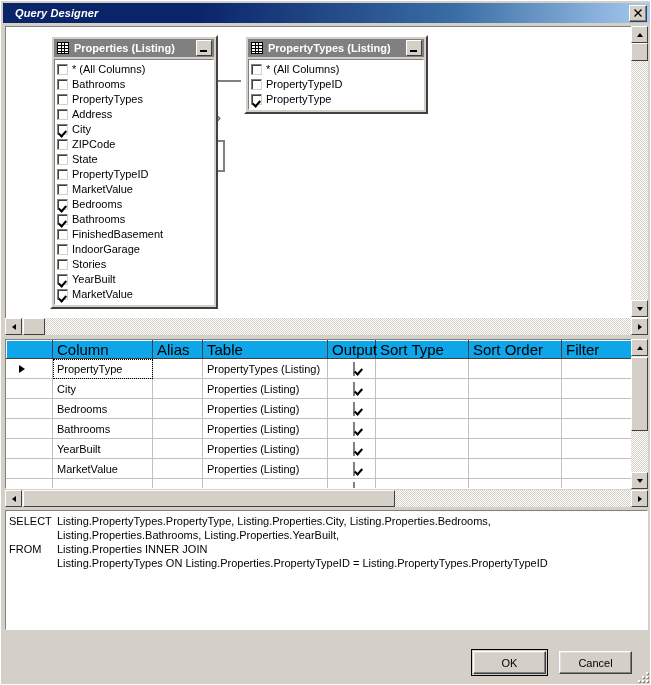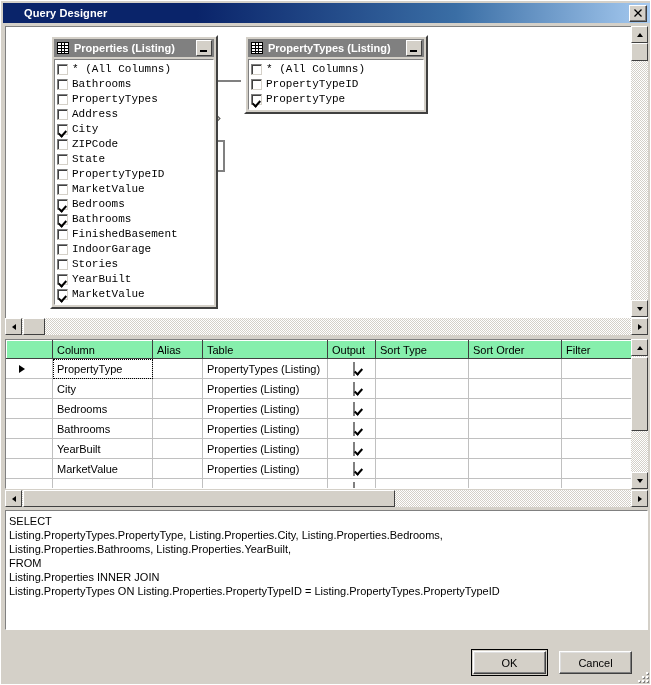--- a/index.html
+++ b/index.html
@@ -31,23 +31,24 @@
     width: 647px;
     height: 20px;
     background: linear-gradient(to right, #0a246a 0%, #0a246a 30%, #3a6ea5 70%, #a6caf0 100%);
     display: flex;
     align-items: center;
   }
   .titlebar-text {
     color: #ffffff;
     font-weight: bold;
     font-size: 11px;
-    padding-left: 21px;
+    padding-left: 12px;
     letter-spacing: 0.1px;
     flex: 1;
+    font-style: italic;
   }
   .title-close {
     width: 16px; height: 15px;
     margin-right: 3px;
     background: #d4d0c8;
     border-top: 1px solid #ffffff;
     border-left: 1px solid #ffffff;
     border-right: 1px solid #404040;
     border-bottom: 1px solid #404040;
     box-shadow: inset -1px -1px 0 #808080;
@@ -177,21 +178,21 @@
   }
   .fcheck.checked::after {
     content: "";
     position: absolute;
     left: 2px; top: 4px;
     width: 3px; height: 6px;
     border: solid #000;
     border-width: 0 2px 2px 0;
     transform: rotate(42deg);
   }
-  .field-label { white-space: nowrap; font-family: Liberation Mono, monospace; }
+  .field-label { white-space: nowrap; }
 
   
   .join-line { position: absolute; background: #808080; }
   .join-line.v { width: 2px; }
   .join-line.h { height: 2px; }
   .join-diamond {
     position: absolute;
     width: 13px; height: 13px;
     background: #d4d0c8;
     border: 1px solid #5a5a5a;
@@ -254,31 +255,31 @@
     box-sizing: border-box;
     overflow: hidden;
   }
   table.qgrid {
     border-collapse: collapse;
     table-layout: fixed;
     width: 100%;
     font-size: 11px;
   }
   table.qgrid th {
-    background: #86efac;
+    background: #0ea5e9;
     border-top: 1px solid #ffffff;
     border-left: 1px solid #ffffff;
     border-right: 1px solid #404040;
     border-bottom: 1px solid #404040;
     box-sizing: border-box;
     height: 18px;
     font-weight: normal;
     text-align: left;
     padding: 0 0 0 4px;
-    font-size: 11px;
+    font-size: 15px;
   }
   table.qgrid td {
     height: 20px;
     border-right: 1px solid #c0c0c0;
     border-bottom: 1px solid #c0c0c0;
     padding: 0 0 0 4px;
     background: #ffffff;
     box-sizing: border-box;
     overflow: hidden;
     white-space: nowrap;
@@ -345,21 +346,20 @@
     border-bottom: 1px solid #ffffff;
     box-sizing: border-box;
     padding: 3px 2px 2px 3px;
     overflow: hidden;
   }
   .sql-line {
     display: flex;
     font-size: 11px;
     line-height: 14px;
     white-space: pre;
-    flex-direction: column;
   }
   .sql-kw { width: 48px; flex: none; }
   .sql-body { white-space: pre; }
 
   
   .btn {
     position: absolute;
     background: #d4d0c8;
     border-top: 1px solid #ffffff;
     border-left: 1px solid #ffffff;

